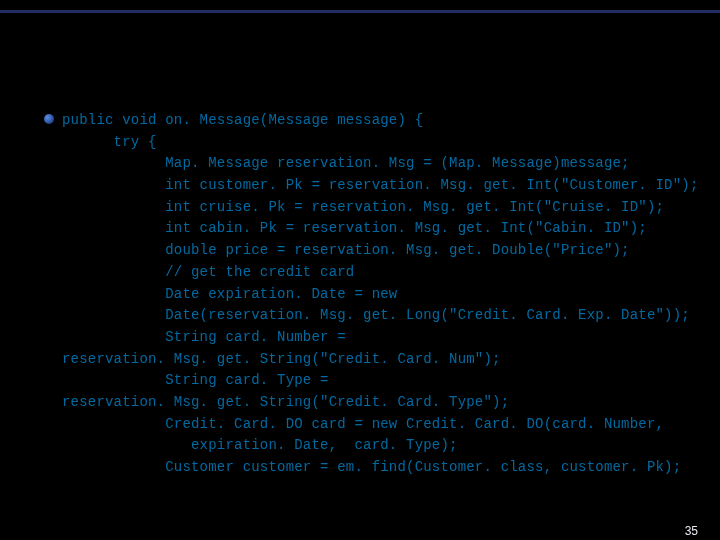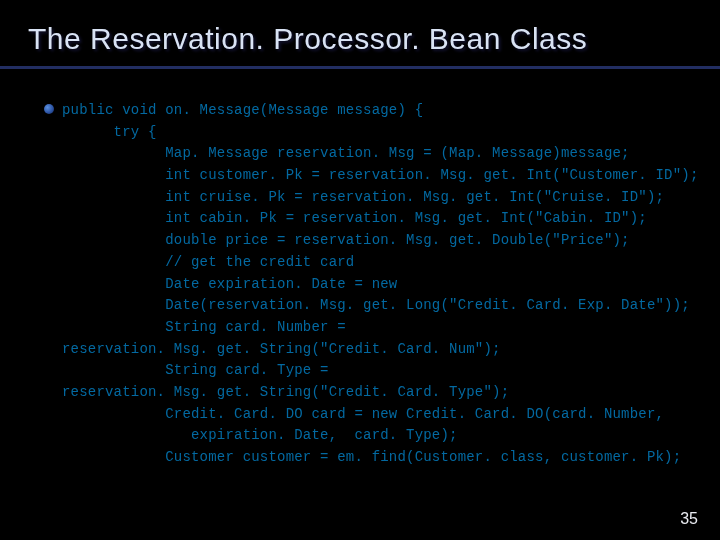--- a/index.html
+++ b/index.html
@@ -51,28 +51,27 @@
     line-height: 1.55;
     color: #0369a1;
     white-space: pre;
     letter-spacing: 0.2px;
   }
   .pagenum {
     position: absolute;
     right: 22px;
     bottom: 12px;
     color: #e8eaf0;
-    font-size: 16px;
+    font-size: 12px;
   }
 </style>
 </head>
 <body>
 
 <div class="slide">
-  <div class="title">The Reservation. Processor. Bean Class</div>
   <hr class="hr">
   <div class="bullet"></div>
   <div class="code" id="code-block">public void on. Message(Message message) {
       try {
             Map. Message reservation. Msg = (Map. Message)message;
             int customer. Pk = reservation. Msg. get. Int("Customer. ID");
             int cruise. Pk = reservation. Msg. get. Int("Cruise. ID");
             int cabin. Pk = reservation. Msg. get. Int("Cabin. ID");
             double price = reservation. Msg. get. Double("Price");
             // get the credit card

